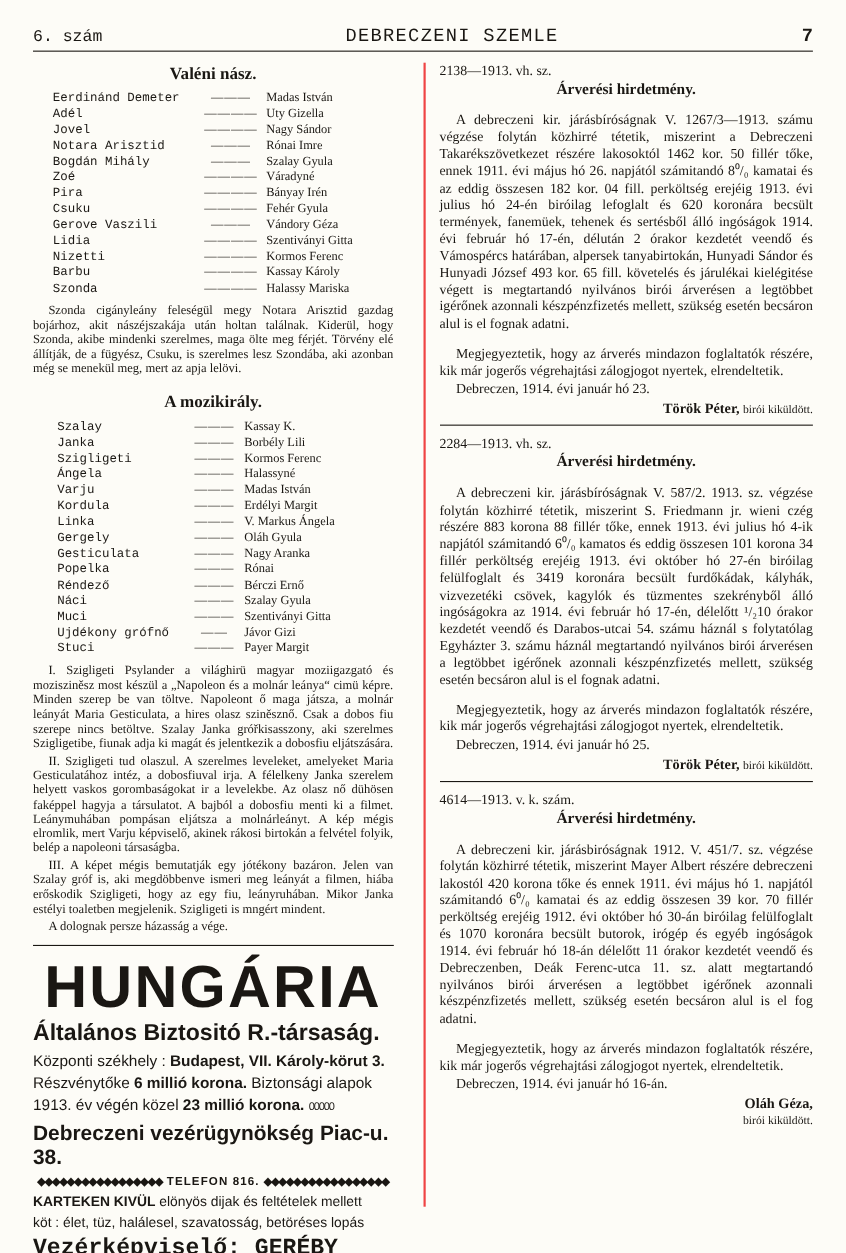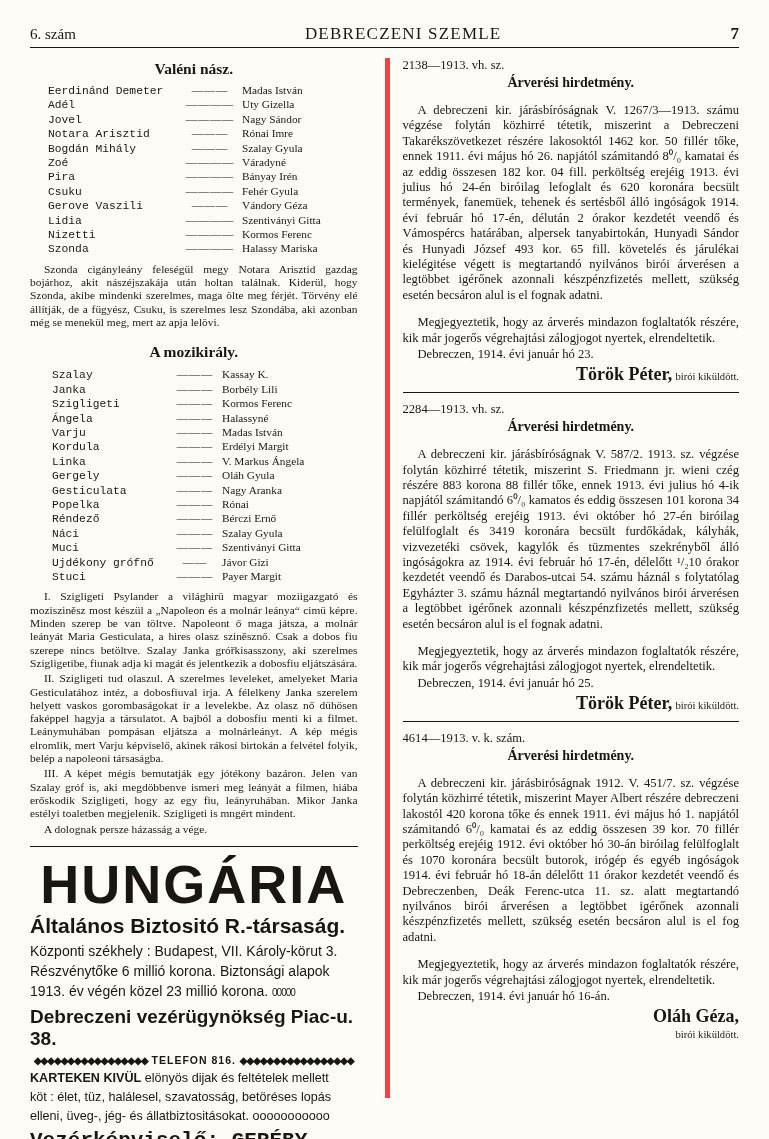--- a/index.html
+++ b/index.html
@@ -13,20 +13,21 @@
     position:relative;
     width:769px;height:1139px;
     box-sizing:border-box;
     padding:24px 30px 10px 30px;
   }
   
   .runhead{
     display:flex;align-items:baseline;justify-content:space-between;
     font-size:15px;
     padding-bottom:3px;
+    font-family:Liberation Mono, monospace;
   }
   .runhead .left{font-size:15px;}
   .runhead .center{
     flex:1;text-align:center;
     font-size:17px;letter-spacing:1.2px;
   }
   .runhead .right{font-size:17px;font-weight:bold;}
   .rule{
     border-bottom:1.6px solid #1a1713;
     margin-bottom:10px;
@@ -34,21 +35,21 @@
   
   .cols{
     display:flex;
     height:1040px;
   }
   .col{
     width:355px;
     box-sizing:border-box;
   }
   .col.left{padding-right:27px;}
-  .col.right{padding-left:13px;border-left:5px solid #ef4444;}
+  .col.right{padding-left:13px;border-left:2px solid #ef4444;}
   
   h2.sec{
     font-size:15.5px;
     text-align:center;
     font-weight:bold;
     margin:2px 0 6px 0;
   }
   h2.sec2{
     font-size:15.5px;
     text-align:center;
@@ -104,21 +105,21 @@
     text-align:center;
     font-size:14px;
     font-weight:bold;
     margin:2px 0 5px 0;
   }
   .sig{
     text-align:right;
     font-size:12.6px;
     margin:2px 0 0 0;
   }
-  .sig b{font-size:18px;}
+  .sig b{font-size:13px;}
   .sig .small{font-size:10.6px;}
   .hrule{
     border-top:1px solid #1a1713;
     margin:7px 0 0 0;
   }
   .dateline{
     font-size:12.6px;
     margin:1px 0 0 0;
     text-indent:15px;
   }
@@ -144,21 +145,21 @@
     text-align:left;
     margin:2px 0 5px 0;
   }
   .ad .ln{
     font-family:"Liberation Sans", sans-serif;
     font-size:14px;
     text-align:left;
     margin:3px 0;
     line-height:17px;
   }
-  .ad .ln b{font-weight:normal;}
+  .ad .ln b{font-weight:bold;}
   .ad .big{
     font-family:"Liberation Sans", sans-serif;
     font-weight:bold;
     font-size:19px;
     text-align:left;
     margin:5px 0 4px 0;
   }
   .ad .tel{
     font-family:"Liberation Sans", sans-serif;
     font-size:10.5px;
@@ -249,20 +250,25 @@
         </tr>
         <tr>
           <td class="role">Lidia</td>
           <td class="dash">— — — —</td>
           <td class="actor">Szentiványi Gitta</td>
         </tr>
         <tr>
           <td class="role">Nizetti</td>
           <td class="dash">— — — —</td>
           <td class="actor">Kormos Ferenc</td>
+        </tr>
+        <tr>
+          <td class="role">Barbu</td>
+          <td class="dash">— — — —</td>
+          <td class="actor">Kassay Károly</td>
         </tr>
         <tr>
           <td class="role">Szonda</td>
           <td class="dash">— — — —</td>
           <td class="actor">Halassy Mariska</td>
         </tr>
       </tbody>
         </table>
 
       <p class="body">Szonda cigányleány feleségül megy Notara Arisztid gazdag bojárhoz, akit nászéjszakája után holtan találnak. Kiderül, hogy Szonda, akibe mindenki szerelmes, maga ölte meg férjét. Törvény elé állítják, de a fügyész, Csuku, is szerelmes lesz Szondába, aki azonban még se menekül meg, mert az apja lelövi.</p>
@@ -375,21 +381,20 @@
         <div class="tel">
           <span class="dots">◆◆◆◆◆◆◆◆◆◆◆◆◆◆◆◆◆</span>
           <span>TELEFON 816.</span>
           <span class="dots">◆◆◆◆◆◆◆◆◆◆◆◆◆◆◆◆◆</span>
         </div>
         <div class="kart">
           <b>KARTEKEN KIVÜL</b>
           <span>elönyös dijak és feltételek mellett</span>
         </div>
         <div class="kart">köt : élet, tüz, halálesel, szavatosság, betöréses lopás</div>
-        <div class="kart">elleni, üveg-, jég- és állatbiztositásokat. ooooooooooo</div>
         <div class="vez">Vezérképviselő: GERÉBY PÁL.</div>
 
       </div>
 
     </div>
 
     <div class="col right">
 
       <div>
         <div class="caseno" style="margin-top:0;">2138—1913. vh. sz.</div>

